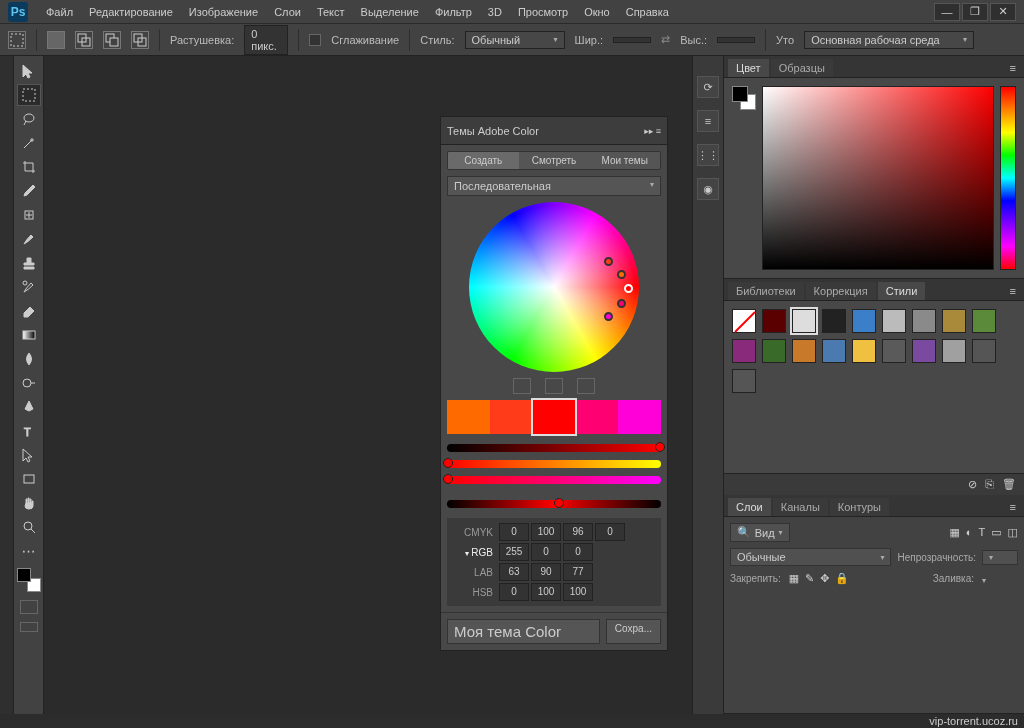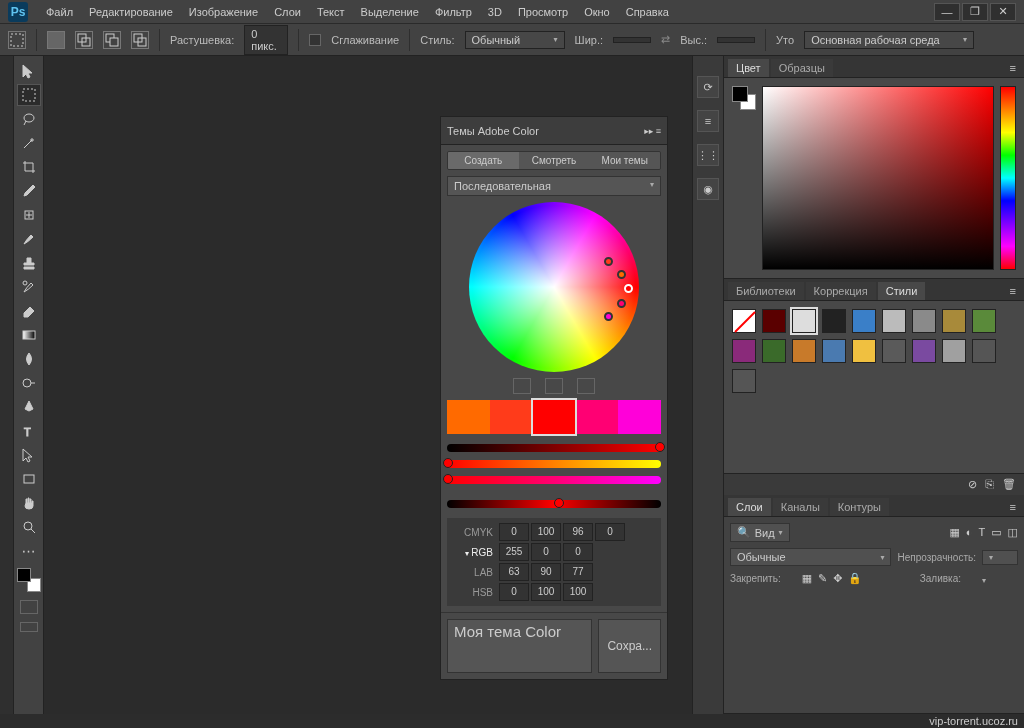--- a/index.html
+++ b/index.html
@@ -60,21 +60,21 @@
 .slider { height:8px; border-radius:4px; position:relative; }
 .slider .knob { position:absolute; width:10px; height:10px; border-radius:50%; border:1px solid #222; top:-2px; }
 .val-grid { background:#3a3a3a; padding:4px; }
 .val-row { display:flex; align-items:center; height:20px; }
 .val-row .lab { width:48px; text-align:right; padding-right:6px; color:#999; font-size:10px; }
 .val-row .cell { width:30px; height:18px; background:#333; border:1px solid #222; text-align:center; line-height:16px; font-size:10px; margin-right:2px; }
 .val-row.sel .lab { color:#eee;text-align:right; }
 .val-row.sel .lab::before { content:"▾ "; font-size:8px; }
 .ac-footer { display:flex; gap:6px; padding:6px; border-top:1px solid #333; }
 .ac-footer .name { flex:1; background:#555; border:1px solid #333; padding:3px 6px; font-size:15px; }
-.ac-footer .btn { background:#555; border:1px solid #333; padding:19px 8px; font-size:12px; }
+.ac-footer .btn { background:#555; border:1px solid #333; padding:3px 8px; font-size:10px; }
 
 
 .right-panels { width: 300px; background:#3a3a3a; display:flex; flex-direction:column; }
 .panel { border-bottom:1px solid #222; }
 .tabrow { background:#353535; height:22px; display:flex; align-items:flex-end; padding:0 4px; border-bottom:1px solid #222; position:relative; }
 .tab { padding:3px 8px; background:#3a3a3a; margin-right:2px; cursor:pointer; font-size:11px; color:#aaa; }
 .tab.active { background:#484848; color:#ddd; }
 .menu-dots { margin-left:auto; padding:3px 4px; cursor:pointer; }
 
 .color-panel-body { background:#484848; padding:8px; display:flex; gap:6px; height: 200px; }
@@ -88,21 +88,21 @@
 .styles-body { background:#484848; padding:8px; height: 172px; }
 .styles-grid { display:flex; flex-wrap:wrap; gap:6px; }
 .style-sw { width:24px; height:24px; border:1px solid #222; }
 
 .layers-header-icons { display:flex; justify-content:flex-end; gap:8px; padding:4px 8px; color:#888; }
 .layers-body { background:#424242; padding:6px; flex:1; min-height: 140px; }
 .layers-ctrl-row { display:flex; gap:6px; align-items:center; margin-bottom:6px; }
 .layers-ctrl-row .sel { background:#505050; border:1px solid #333; padding:2px 6px; flex:0 0 auto; display:flex; align-items:center; gap:4px; }
 .layers-ctrl-row .icons { display:flex; gap:6px; margin-left:auto; color:#888; }
 .lay-lab { color:#aaa; font-size:10px; }
-.lock-row { display:flex; align-items:center; gap:21px; margin-top:4px; }
+.lock-row { display:flex; align-items:center; gap:8px; margin-top:4px; }
 .lock-row .icos { display:flex; gap:6px; color:#888; }
 
 .statusbar { position:absolute; bottom:0; left:0; right:0; height:14px; background:#2c2c2c; display:flex; justify-content:flex-end; align-items:center; padding:0 6px; font-size:10px; color:#999; }
 
 .caret { font-size:8px; color:#aaa; }
 .chk { width:12px; height:12px; border:1px solid #666; background:#333; display:inline-block; }
 </style>
 </head>
 <body>
 

